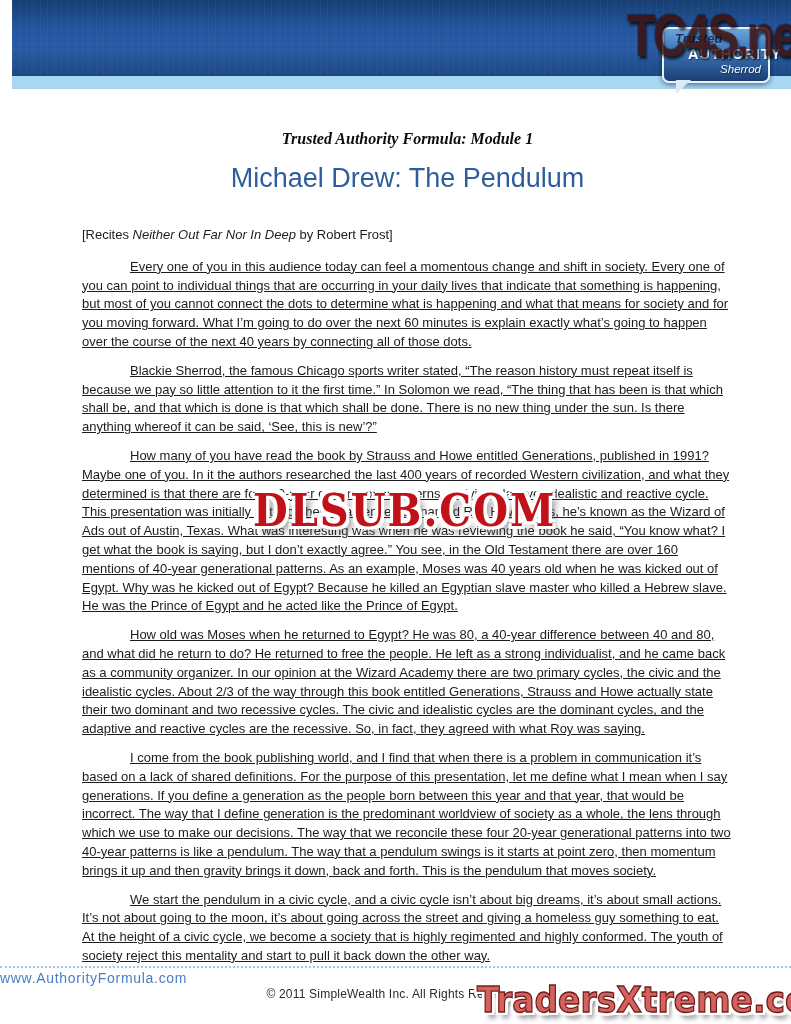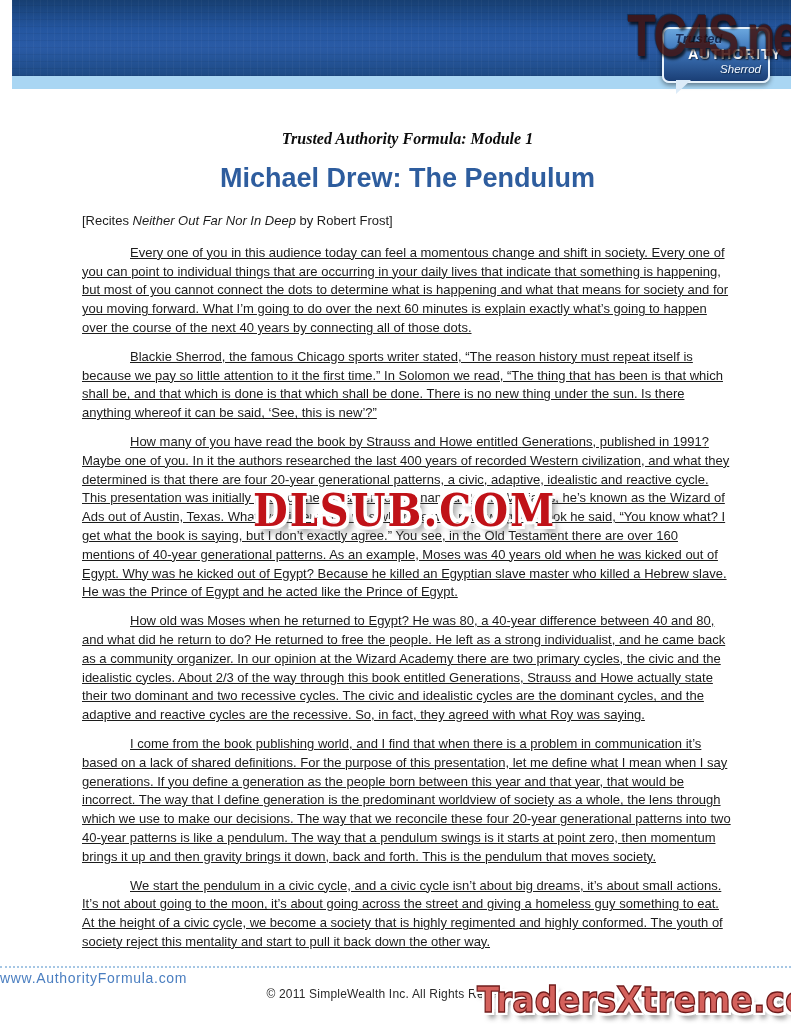--- a/index.html
+++ b/index.html
@@ -62,23 +62,23 @@
     color:#f2f8ff;text-shadow:1px 1px 1px rgba(0,0,0,0.4);
   }
   
   .main{padding:0 70px;height:875px;overflow:hidden;}
   .subtitle{
     margin:41px 0 14px;text-align:center;
     font-size:16px;font-weight:bold;font-style:italic;color:#0d0d0d;font-family:Liberation Serif, serif;
   }
   .title{
     margin:3px 0 0;text-align:center;
-    font-size:27px;line-height:32px;font-weight:bold;color:var(--title-blue);
+    font-size:27px;line-height:32px;font-weight:normal;color:var(--title-blue);
   }
-  .paragraphs{margin-top:18px;font-size:13px;line-height:18.8px;}
+  .paragraphs{margin-top:32px;font-size:13px;line-height:18.8px;}
   .paragraphs p{margin:0 0 10px;}
   .paragraphs p.indent{text-indent:48px;text-decoration:underline;}
   .paragraphs p.recite{margin-bottom:13px;}
   .seg-i{font-style:italic;}
   .seg-u{text-decoration:underline;}
   
   .dlsub{
     position:absolute;left:253px;top:483px;z-index:5;
     font-family:"DejaVu Serif",serif;font-weight:900;font-size:40px;letter-spacing:2px;
     transform:scaleY(1.12);transform-origin:left top;white-space:nowrap;

